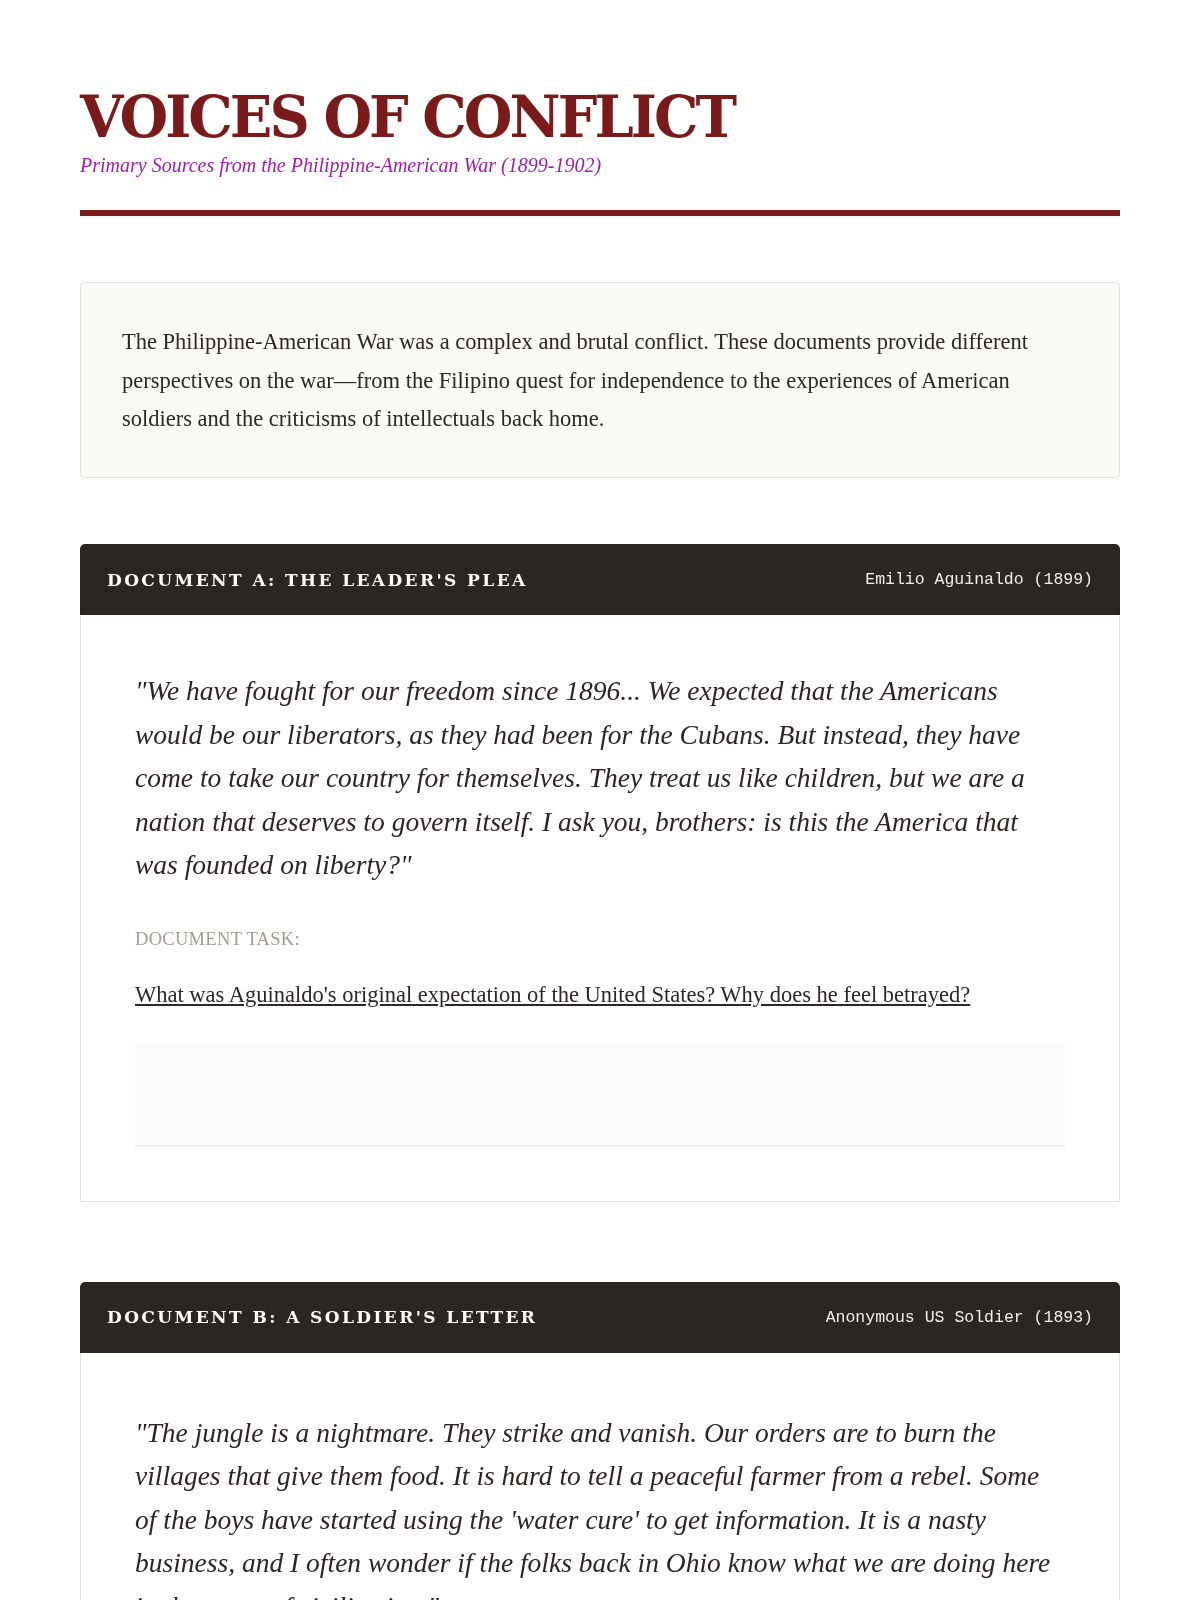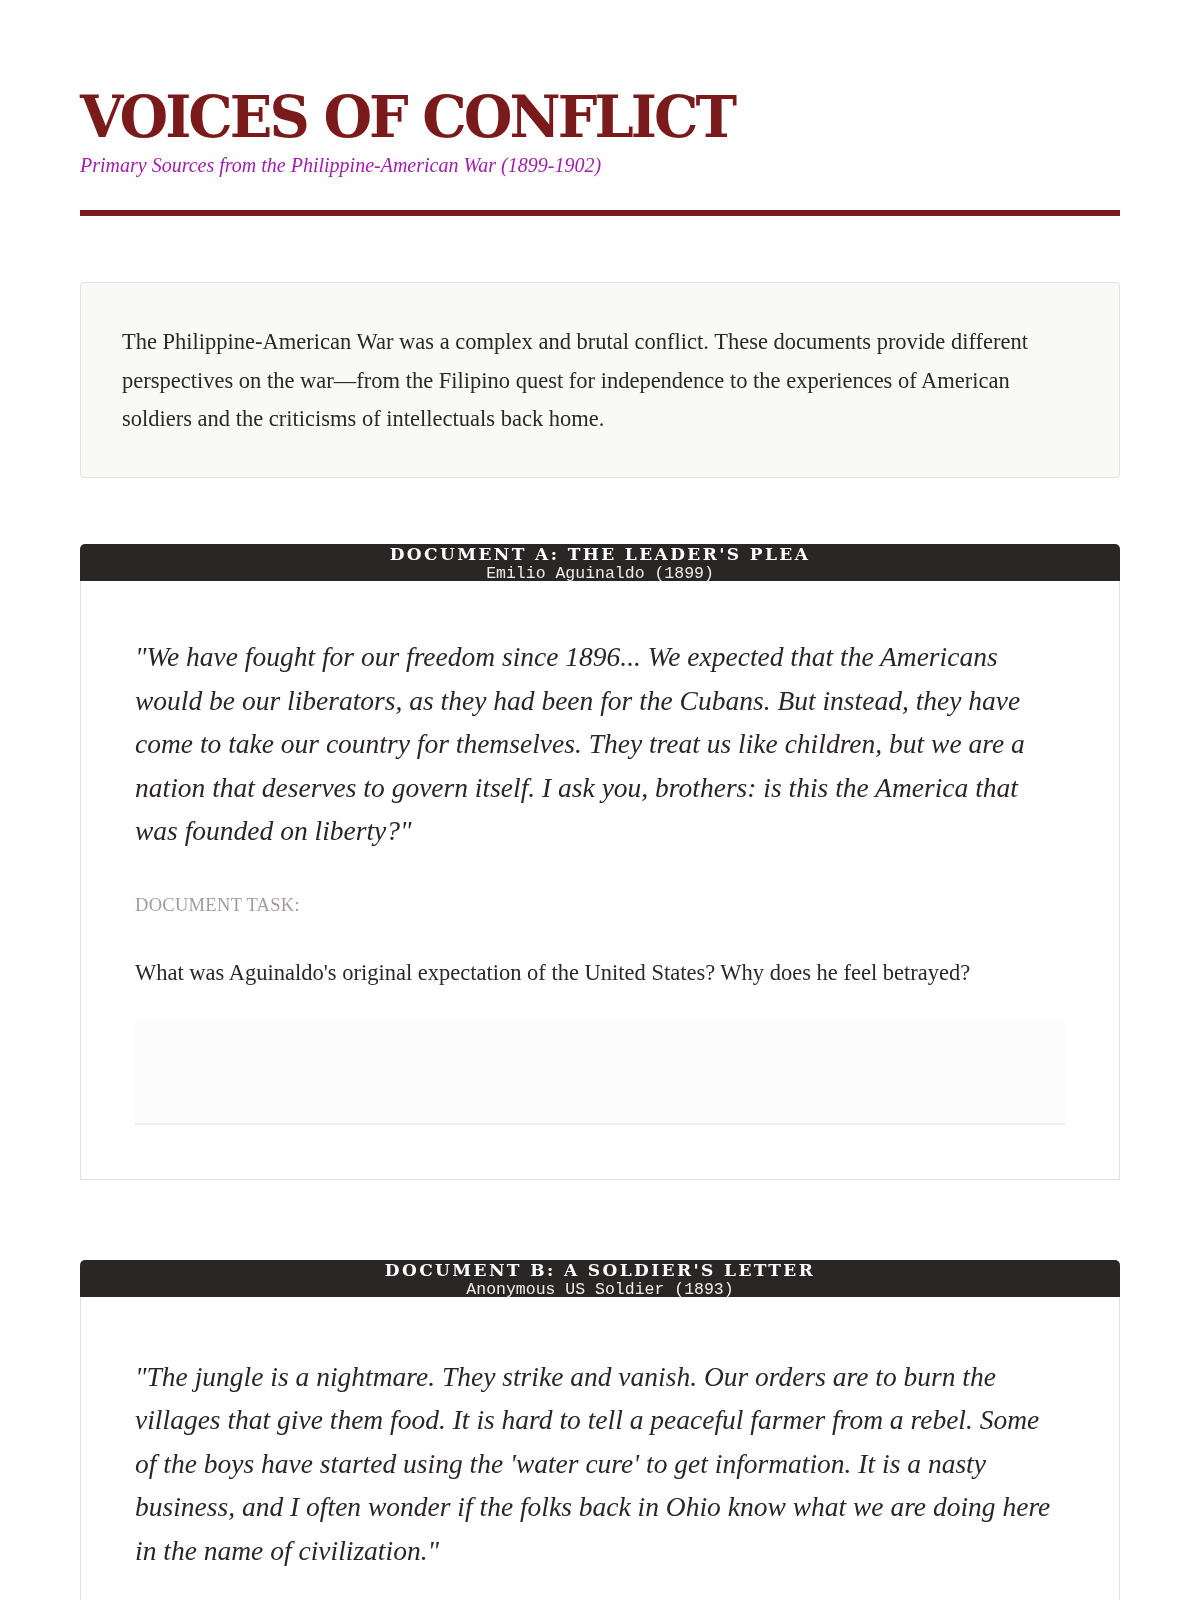--- a/index.html
+++ b/index.html
@@ -20,24 +20,23 @@
       font-size: 20px; color: #a21caf; margin-top: -4px; line-height: 34px;
     }
     .rule { height: 6px; background: #7b1a1a; margin-top: 28px; }
     .intro {
       margin-top: 66px; background: #f9f9f8; border: 1px solid #e2e2e2;
       border-radius: 4px; padding: 40px 40px 40px 41px; height: 114px;
       font-size: 22.5px; line-height: 38.5px; color: #2b2828;
     }
     .doc { margin-top: 66px; }
     .doc-header {
-      background: #2a2626; border-radius: 5px 5px 0 0; height: 37px;
+      background: #2a2626; border-radius: 5px 5px 0 0; height: 71px;
       display: flex; align-items: center; justify-content: space-between;
       padding: 0 27px 0 27px;
-      flex-direction: column;
     }
     .doc-title {
       color: #fff; font-family: "DejaVu Serif", serif; font-weight: bold;
       font-size: 17px; letter-spacing: 2.4px;
     }
     .doc-author {
       color: #eee; font-family: "Liberation Mono", "DejaVu Sans Mono", monospace;
       font-size: 16.5px;
       text-align: right;
     }
@@ -46,21 +45,21 @@
       padding: 54px 54px 54px 54px;
     }
     .quote {
       font-style: italic; font-size: 27.5px; line-height: 43.5px; color: #2a2626;
       margin: 0;
     }
     .task-label {
       margin-top: 42px; font-size: 18.5px; color: #a09c9a; letter-spacing: 0.3px;
     }
     .task-q {
-      margin-top: 40px; font-size: 22.5px; line-height: 34px; color: #2b2828;
+      margin-top: 28px; font-size: 22.5px; line-height: 34px; color: #2b2828; text-decoration: underline;
     }
     .answer {
       display: block; width: 100%; box-sizing: border-box; height: 105px;
       margin-top: 30px; background: #fbfbfb; border: none;
       border-bottom: 2px solid #eeeeee; resize: none; outline: none;
       font-family: "Liberation Serif", serif; font-size: 20px; padding: 12px;
     }
     .doc-b { margin-top: 80px; }
     .doc-b .doc-body { padding-top: 58px; }
   </style>

